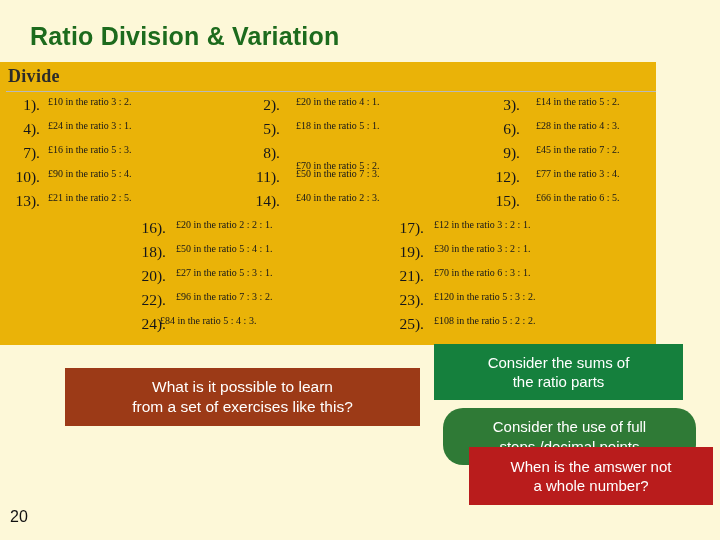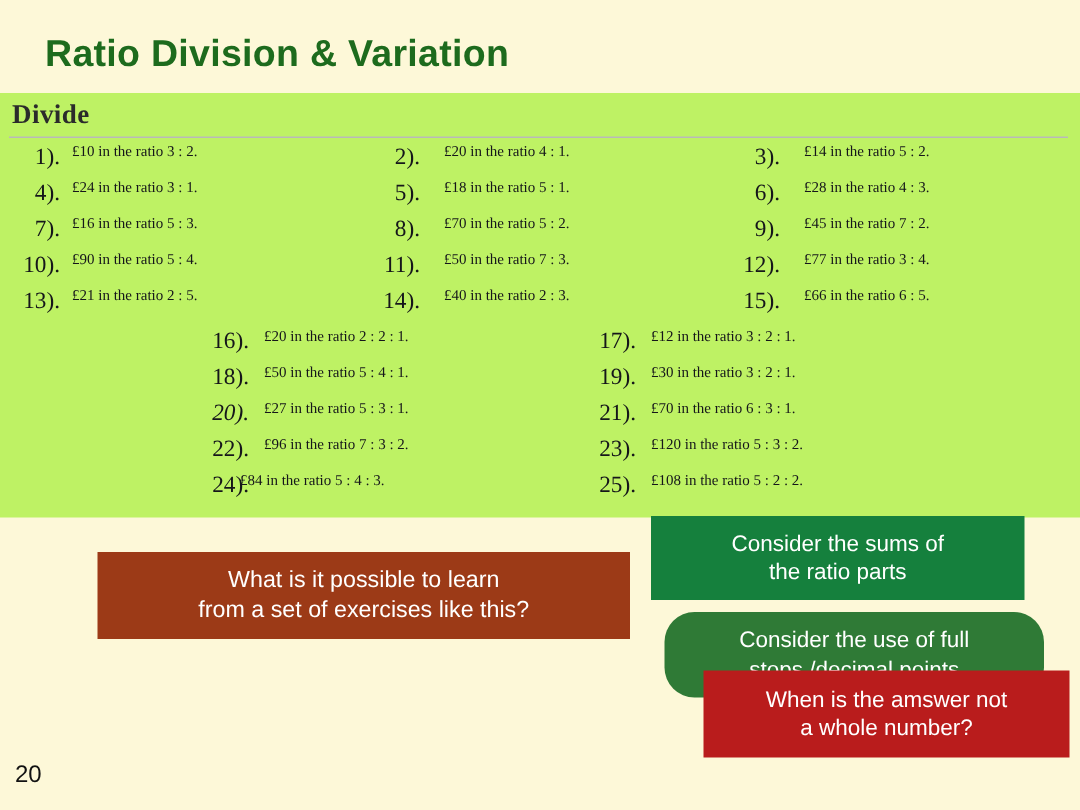--- a/index.html
+++ b/index.html
@@ -28,23 +28,23 @@
     font-weight: bold;
     color: #1d6b1d;
     letter-spacing: 0.2px;
     white-space: nowrap;
   }
   
   .scan {
     position: absolute;
     left: 0px;
     top: 62px;
-    width: 720px;
+    width: 656px;
     height: 283px;
-    background: #bef264;
+    background: #eab308;
     overflow: hidden;
     font-family: "Liberation Serif", serif;
     color: #15161a;
   }
   .scan-inner {
     position: absolute;
     left: 0; top: 0;
     width: 720px;
     height: 283px;
   }
@@ -181,21 +181,21 @@
         <span class="cell num" style="left:246px; width:34px;">5).</span>
         <span class="cell txt" style="left:296px;">£18 in the ratio 5 : 1.</span>
         <span class="cell num" style="left:486px; width:34px;">6).</span>
         <span class="cell txt" style="left:536px;">£28 in the ratio 4 : 3.</span>
       </div>
 
       <div class="scan-row" style="top:82px;">
         <span class="cell num" style="left:6px; width:34px;">7).</span>
         <span class="cell txt" style="left:48px;">£16 in the ratio 5 : 3.</span>
         <span class="cell num" style="left:246px; width:34px;">8).</span>
-        <span class="cell txt" style="left:296px;">£70 in the ratio 5 : 2.</span>
+        <span class="cell txt" style="left:296px;margin-top:16px;">£70 in the ratio 5 : 2.</span>
         <span class="cell num" style="left:486px; width:34px;">9).</span>
         <span class="cell txt" style="left:536px;">£45 in the ratio 7 : 2.</span>
       </div>
 
       <div class="scan-row" style="top:106px;">
         <span class="cell num" style="left:6px; width:34px;">10).</span>
         <span class="cell txt" style="left:48px;">£90 in the ratio 5 : 4.</span>
         <span class="cell num" style="left:246px; width:34px;">11).</span>
         <span class="cell txt" style="left:296px;">£50 in the ratio 7 : 3.</span>
         <span class="cell num" style="left:486px; width:34px;">12).</span>
@@ -219,21 +219,21 @@
       </div>
 
       <div class="scan-row" style="top:181px;">
         <span class="cell num" style="left:126px; width:40px;">18).</span>
         <span class="cell txt" style="left:176px;">£50 in the ratio 5 : 4 : 1.</span>
         <span class="cell num" style="left:384px; width:40px;">19).</span>
         <span class="cell txt" style="left:434px;">£30 in the ratio 3 : 2 : 1.</span>
       </div>
 
       <div class="scan-row" style="top:205px;">
-        <span class="cell num" style="left:126px; width:40px;font-style:italic;">20).</span>
+        <span class="cell num" style="left:126px; width:40px;">20).</span>
         <span class="cell txt" style="left:176px;">£27 in the ratio 5 : 3 : 1.</span>
         <span class="cell num" style="left:384px; width:40px;">21).</span>
         <span class="cell txt" style="left:434px;">£70 in the ratio 6 : 3 : 1.</span>
       </div>
 
       <div class="scan-row" style="top:229px;">
         <span class="cell num" style="left:126px; width:40px;">22).</span>
         <span class="cell txt" style="left:176px;">£96 in the ratio 7 : 3 : 2.</span>
         <span class="cell num" style="left:384px; width:40px;">23).</span>
         <span class="cell txt" style="left:434px;">£120 in the ratio 5 : 3 : 2.</span>

